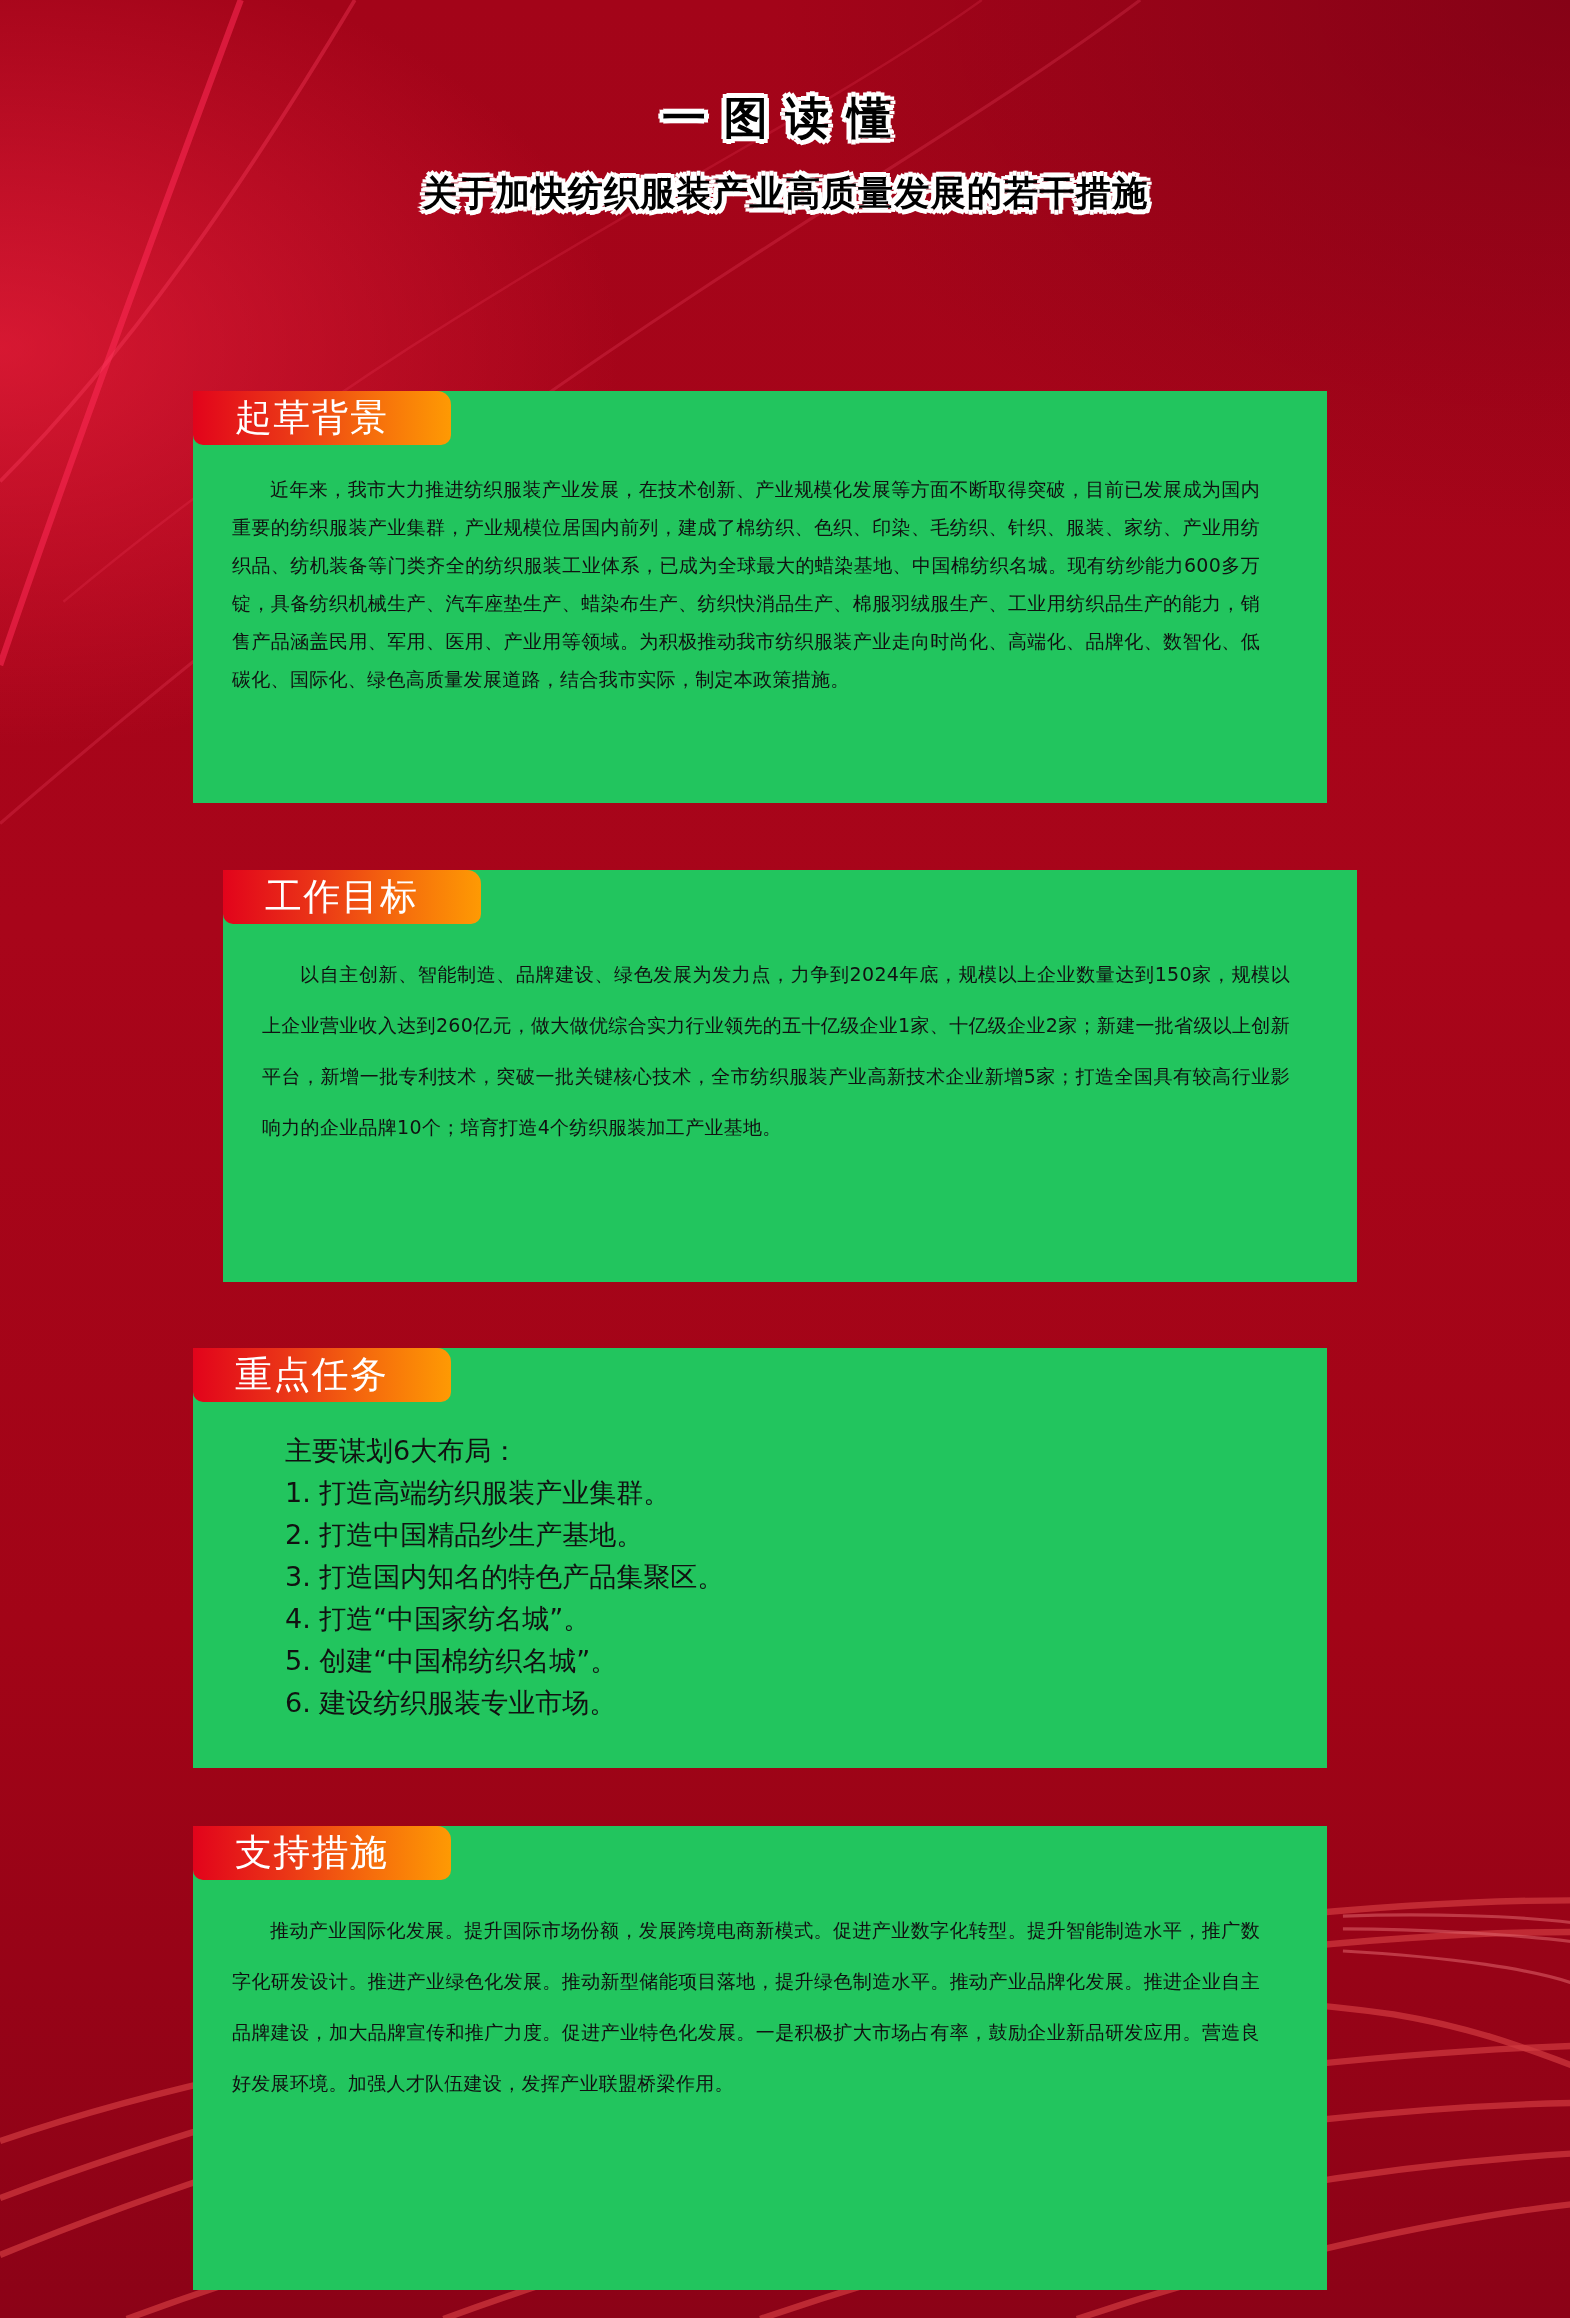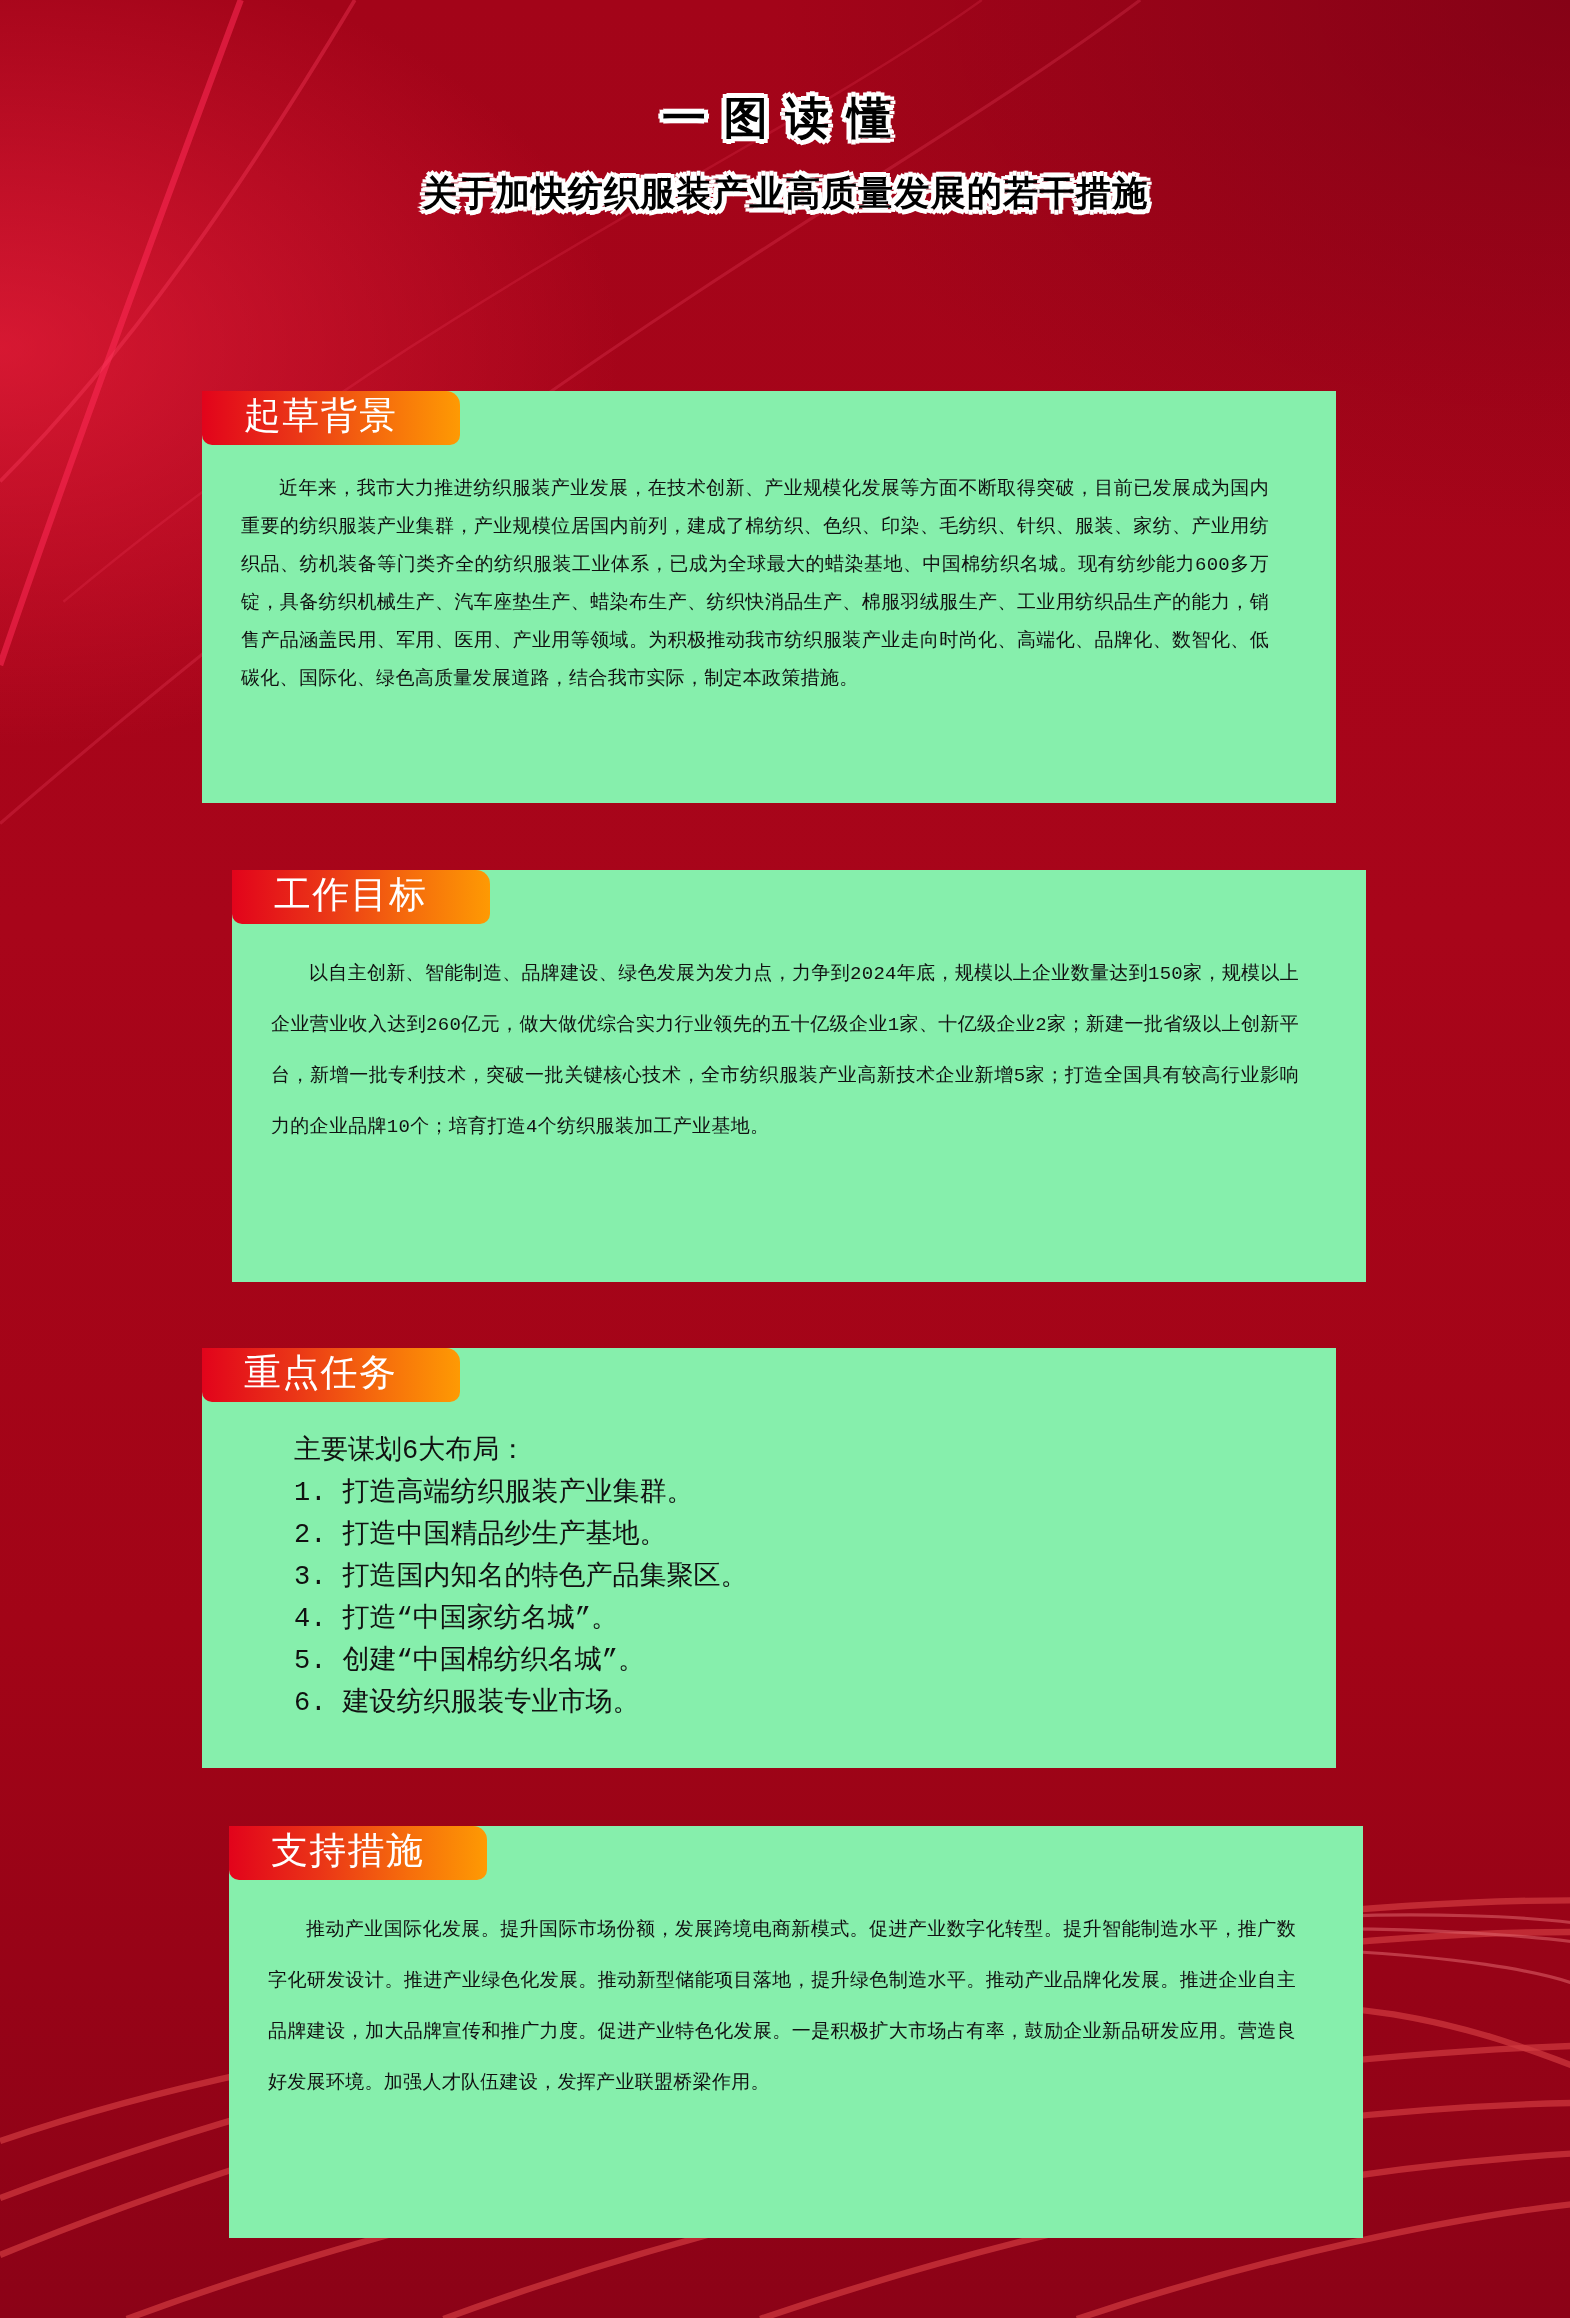--- a/index.html
+++ b/index.html
@@ -25,21 +25,21 @@
       0 -5px 0 #fff, 0 5px 0 #fff, -5px 0 0 #fff, 5px 0 0 #fff;
   }
   .title-sub {
     position: absolute; left: 0; width: 1571px; top: 170px;
     font-size: 35px; font-weight: bold; color: #000; letter-spacing: 1.3px;
     text-shadow:
       -3.8px -3.8px 0 #fff, 3.8px -3.8px 0 #fff, -3.8px 3.8px 0 #fff, 3.8px 3.8px 0 #fff,
       0 -5px 0 #fff, 0 5px 0 #fff, -5px 0 0 #fff, 5px 0 0 #fff;
   }
   .card {
-    position: absolute; left: 202px; width: 1134px; background: #86efac; font-family: Liberation Mono, monospace;
+    position: absolute; left: 193px; width: 1134px; background: #22c55e;
   }
   .tab {
     position: absolute; left: 0; top: 0; width: 258px; height: 54px;
     border-radius: 0 0 10px 10px;
     background: linear-gradient(90deg, #e2031b 0%, #ea3417 35%, #f66e0c 70%, #fe9a03 100%);
     border-top-right-radius: 14px; border-top-left-radius: 0;
   }
   .tab-label {
     position: absolute; left: 42px; top: 6.3px;
     font-size: 37px; color: #fff; letter-spacing: 1.3px; line-height: 42px;
@@ -119,21 +119,21 @@
     <div>主要谋划6大布局：</div>
     <div>1. 打造高端纺织服装产业集群。</div>
     <div>2. 打造中国精品纱生产基地。</div>
     <div>3. 打造国内知名的特色产品集聚区。</div>
     <div>4. 打造“中国家纺名城”。</div>
     <div>5. 创建“中国棉纺织名城”。</div>
     <div>6. 建设纺织服装专业市场。</div>
   </div>
 </section>
 
-<section class="card c4" style="top:1826px; height:412px;margin-left:27px;">
+<section class="card c4" style="top:1826px; height:464px;">
   <div class="tab">
     <span class="tab-label">支持措施</span>
   </div>
   <div class="body-text">
     <p class="para">推动产业国际化发展。提升国际市场份额，发展跨境电商新模式。促进产业数字化转型。提升智能制造水平，推广数字化研发设计。推进产业绿色化发展。推动新型储能项目落地，提升绿色制造水平。推动产业品牌化发展。推进企业自主品牌建设，加大品牌宣传和推广力度。促进产业特色化发展。一是积极扩大市场占有率，鼓励企业新品研发应用。营造良好发展环境。加强人才队伍建设，发挥产业联盟桥梁作用。</p>
   </div>
 </section>
 
 
 </body></html>

